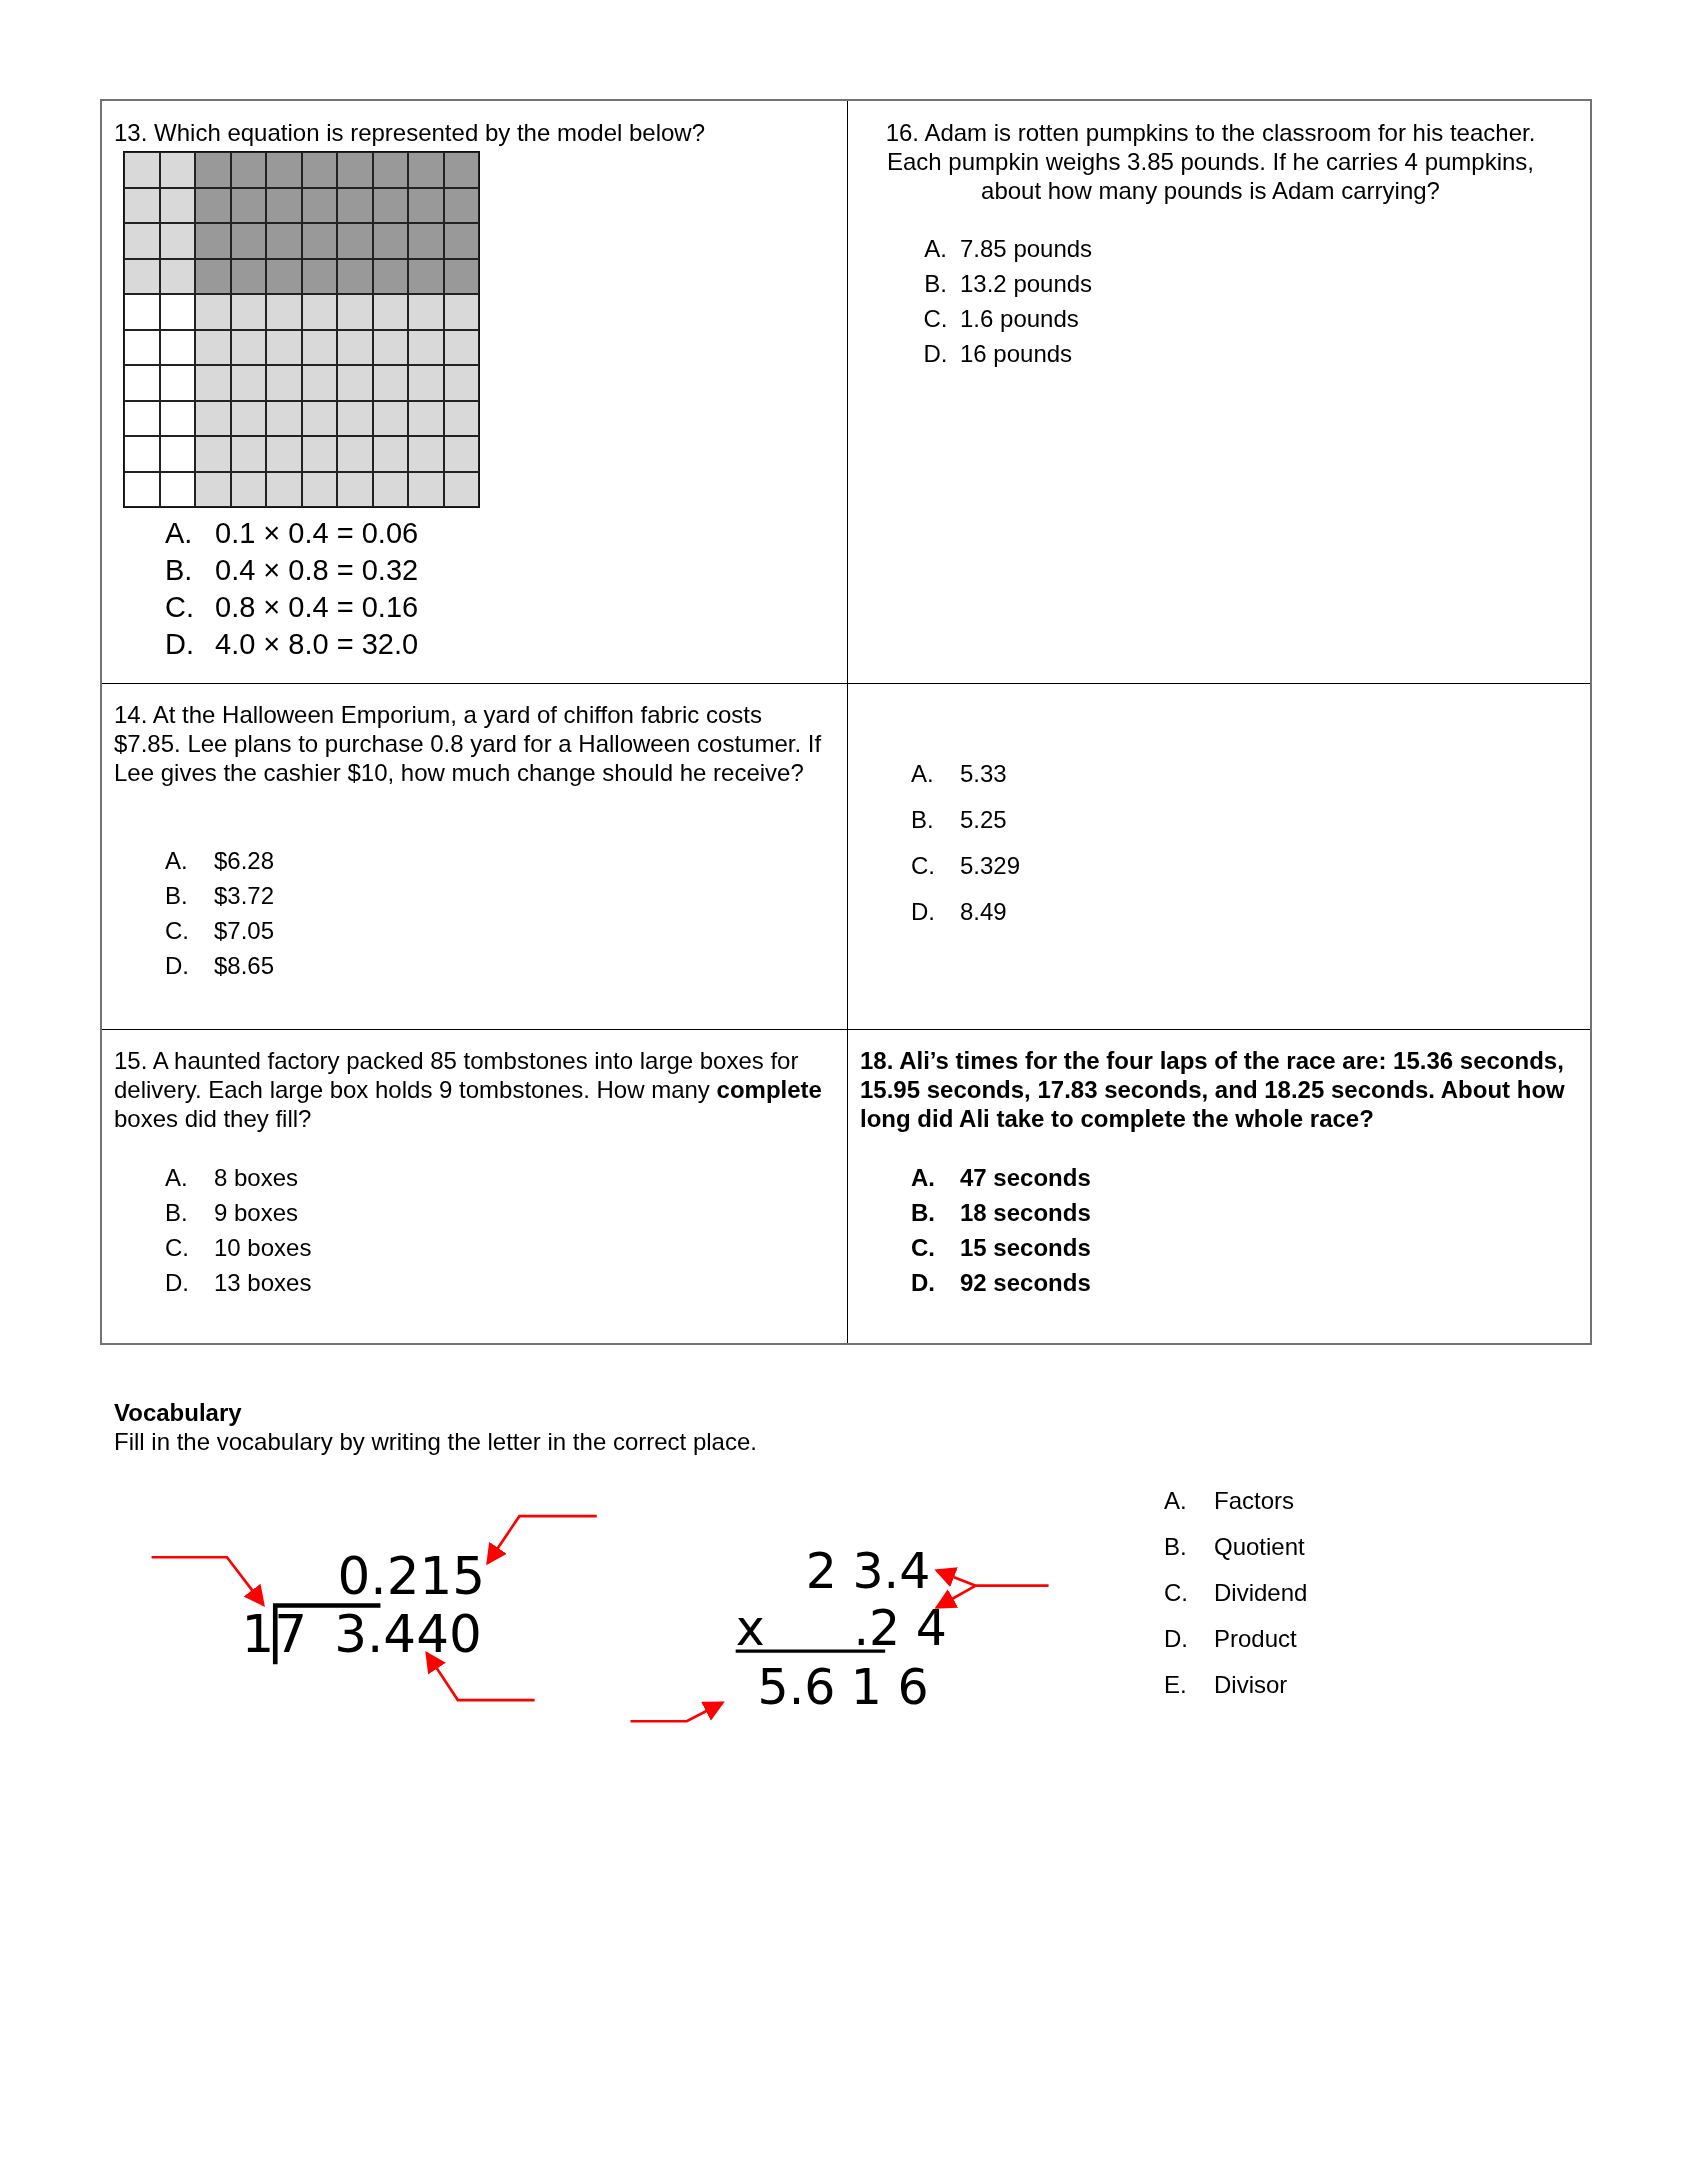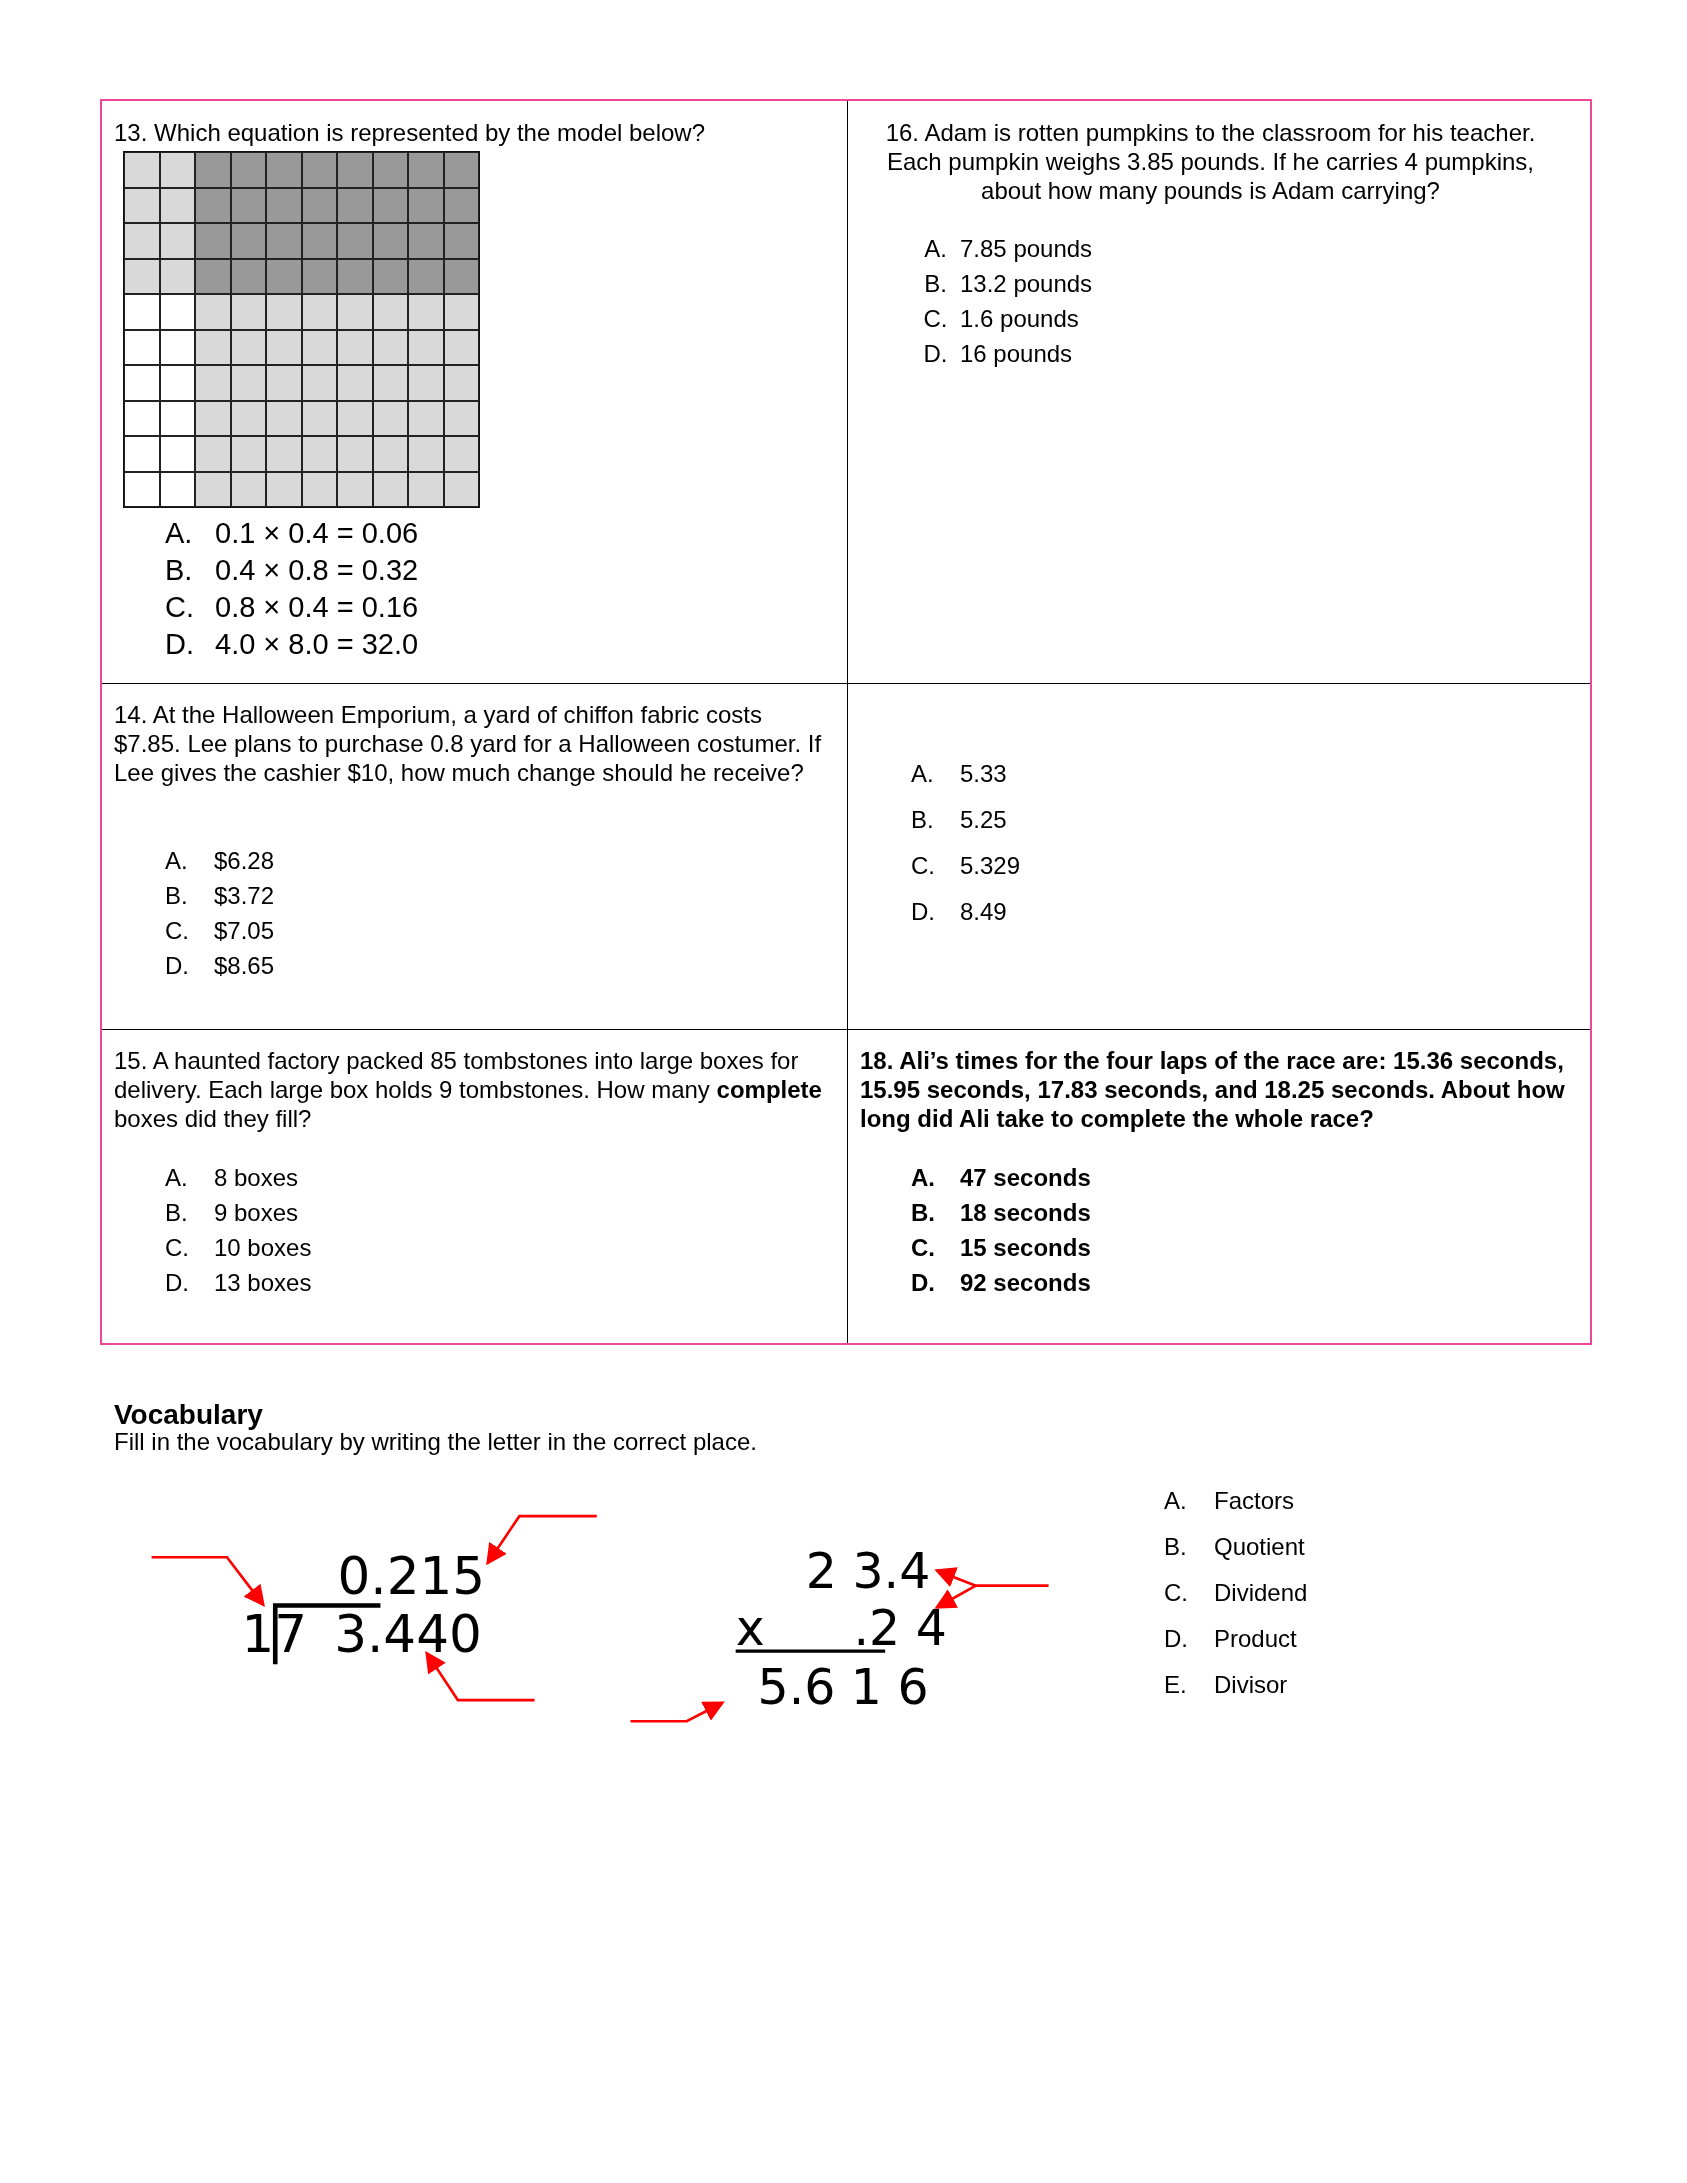--- a/index.html
+++ b/index.html
@@ -1,42 +1,42 @@
 <!DOCTYPE html>
 <html style="font-size:10.6px"><head>
 <meta charset="utf-8">
 <style>
   html, body { margin: 0; padding: 0; background: #ffffff; }
   body { width: 1687px; height: 2183px; position: relative; overflow: hidden;
          font-family: "Liberation Sans", "DejaVu Sans", sans-serif; color: #000; }
 
   
   .qtable { position: absolute; left: 100px; top: 99px; width: 1492px; height: 1246px;
-            border: 2px solid #ec4899; box-sizing: border-box; }
+            border: 2px solid #737373; box-sizing: border-box; }
   .cell { position: absolute; box-sizing: border-box; }
   .vline { position: absolute; left: 745px; top: 0; width: 1.3px; height: 100%; background: #000; }
   .hline { position: absolute; left: 0; width: 100%; height: 1.3px; background: #000; }
 
   .qtext { font-size: 24px; line-height: 29px; margin: 0; padding: 0; }
   .qtext b { font-weight: bold; }
   .opts { list-style: none; margin: 0; padding: 0; position: absolute; left: 63px; }
   .opts li { font-size: 24px; line-height: 35px; display: flex; }
   .opts li .ol { width: 49px; display: inline-block; }
   .opts.spaced li { line-height: 46px; }
   .opts.big li { font-size: 29px; line-height: 37px; }
   .opts.big li .ol { width: 50px; }
 
   
   .grid { position: absolute; left: 21px; top: 50px; width: 357px; height: 357px;
           display: grid; grid-template-columns: repeat(10, 1fr); grid-template-rows: repeat(10, 1fr);
           border: 1.3px solid #111; box-sizing: border-box; }
   .grid .sq { border: 0.7px solid #222; box-sizing: border-box; }
 
   
-  .vocab-title { position: absolute; left: 114px; top: 1399px; font-size: 28px; font-weight: bold; }
+  .vocab-title { position: absolute; left: 114px; top: 1399px; font-size: 24px; font-weight: bold; }
   .vocab-inst { position: absolute; left: 114px; top: 1428px; font-size: 24px; }
   .vocab-list { list-style: none; margin: 0; padding: 0; position: absolute; left: 1164px; top: 1478px; }
   .vocab-list li { font-size: 24px; line-height: 46px; display: flex; }
   .vocab-list li .ol { width: 50px; }
 
   .diagram { position: absolute; left: 0; top: 0; }
   .dtext { font-family: "DejaVu Sans", sans-serif; fill: #000; }
 </style>
 </head>
 <body>

